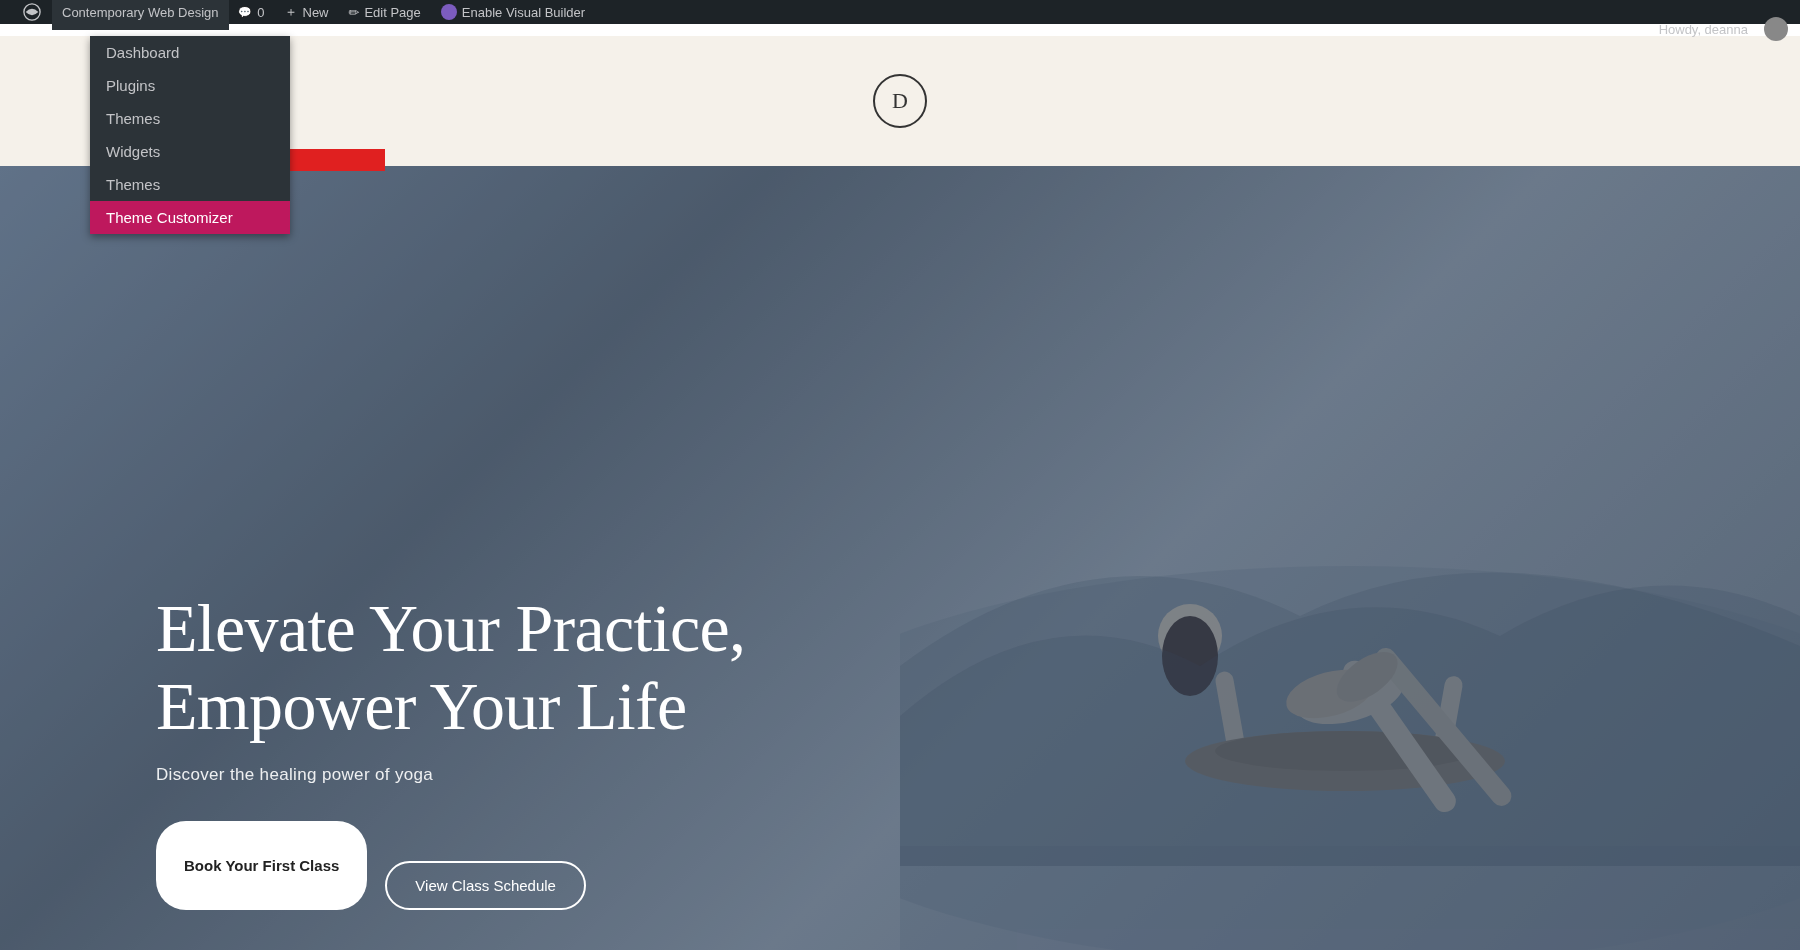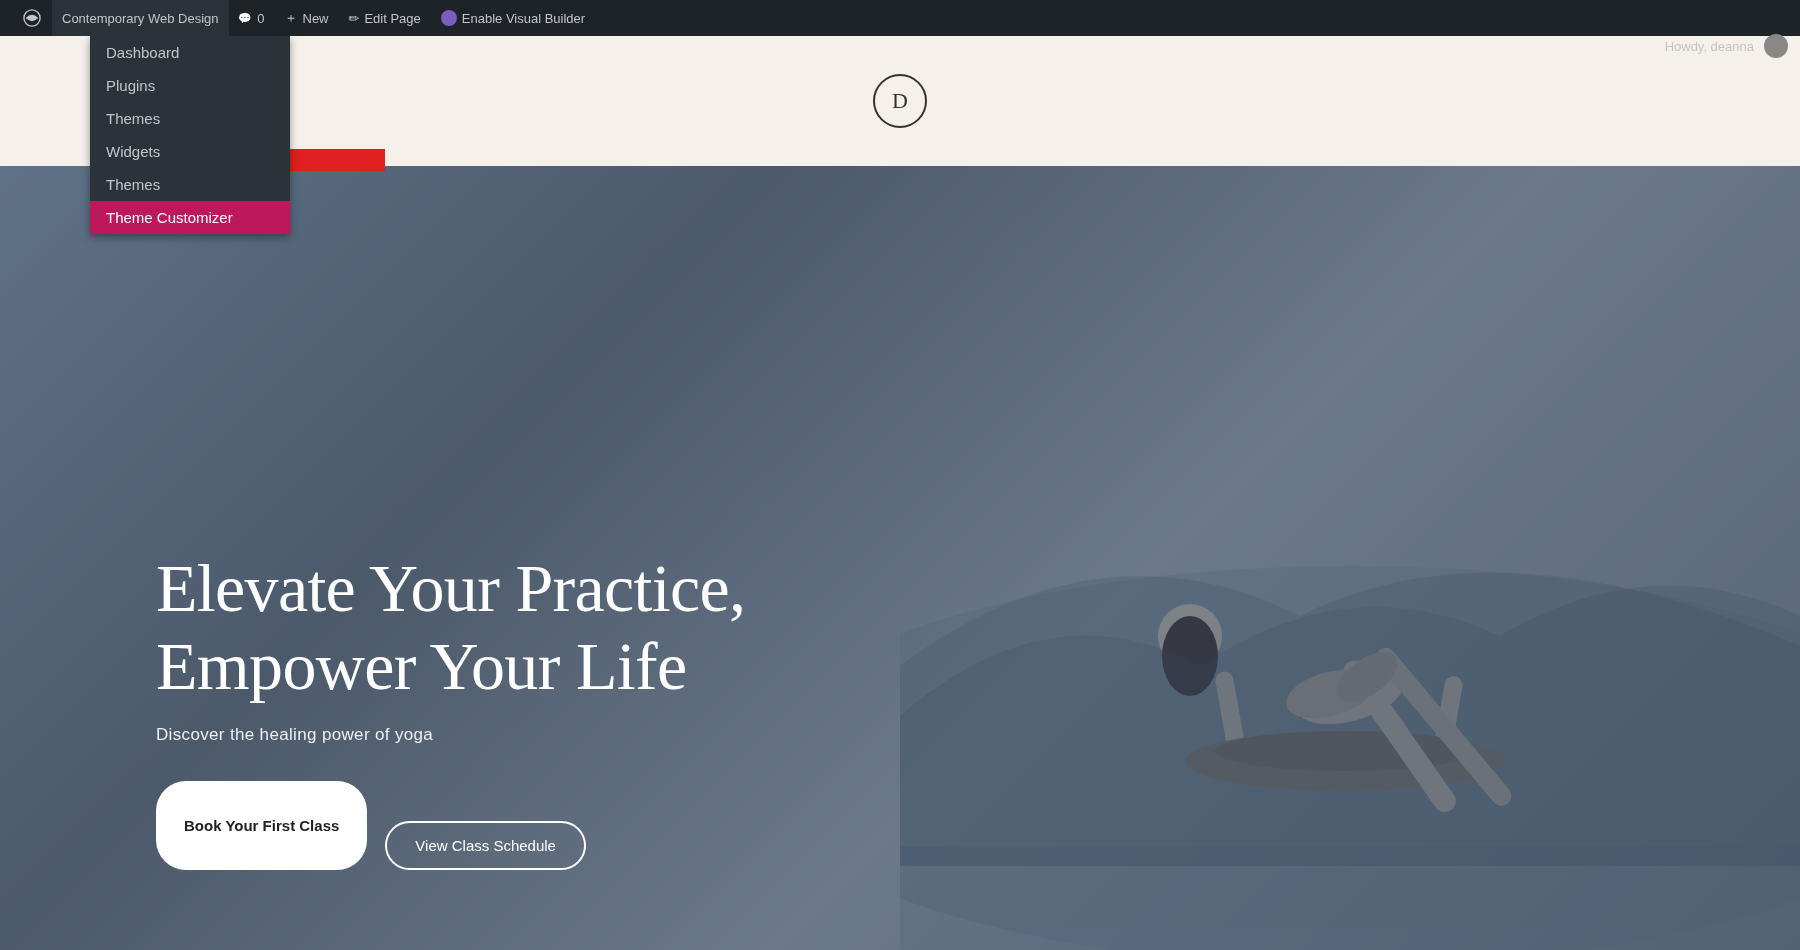--- a/index.html
+++ b/index.html
@@ -2,24 +2,24 @@
 <html><head>
   <meta charset="utf-8">
   <style>
     * { margin: 0; padding: 0; box-sizing: border-box; }
     body { font-family: -apple-system, BlinkMacSystemFont, 'Segoe UI', sans-serif; width: 1800px; height: 950px; overflow: hidden; }
 
     
     #admin-bar {
       position: fixed;
       top: 0; left: 0; right: 0;
-      height: 36px;
+      height: 24px;
       background: #1d2327;
       display: flex;
-      align-items: flex-start;
+      align-items: center;
       padding: 0 12px;
       z-index: 9999;
       gap: 0;
     }
     .admin-bar-left {
       display: flex;
       align-items: center;
       gap: 0;
       flex: 1;
     }
@@ -38,21 +38,21 @@
     .wp-logo {
       width: 20px; height: 20px;
       display: flex; align-items: center; justify-content: center;
     }
     .wp-logo svg { fill: #c3c4c7; }
     .site-name-item { background: #2c3338; }
     .comments-icon { font-size: 11px; }
     .admin-bar-right {
       display: flex;
       align-items: center;
-      gap: 0;
+      gap: 6px;
       margin-top: 34px;
     }
     .howdy { color: #c3c4c7; font-size: 13px; padding: 0 10px; }
     .avatar-circle {
       width: 24px; height: 24px;
       border-radius: 50%;
       background: #888;
       display: inline-block;
     }
 
@@ -143,21 +143,21 @@
     }
 
     
     #hero {
       position: relative;
       height: calc(950px - 36px - 130px);
       background: linear-gradient(to bottom right, rgba(80,90,110,0.7), rgba(60,70,90,0.5));
       overflow: hidden;
       display: flex;
       align-items: flex-end;
-      padding-bottom: 80px;
+      padding-bottom: 40px;
     }
     .hero-bg {
       position: absolute;
       inset: 0;
       background: 
         linear-gradient(135deg, #7a8fa6 0%, #5a6a7a 30%, #8a9aaa 60%, #6a7a8a 100%);
       z-index: 0;
     }
     
     .hero-figure {

